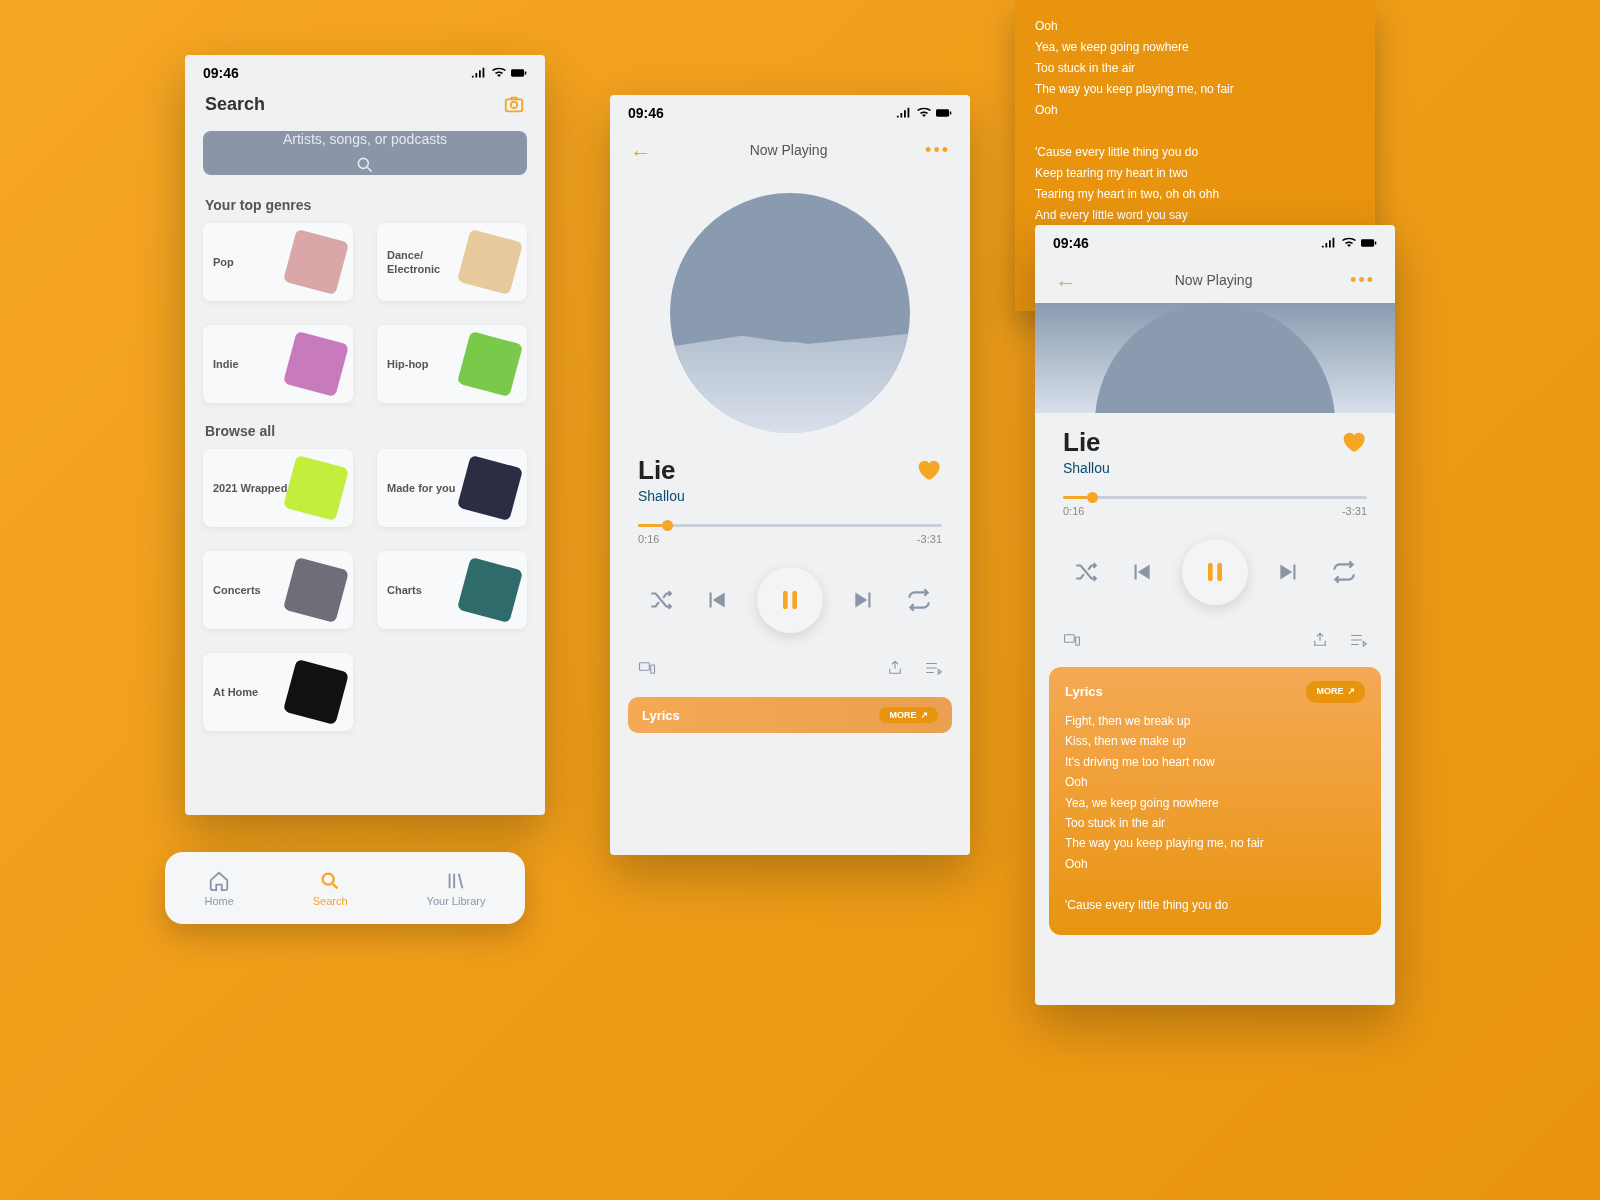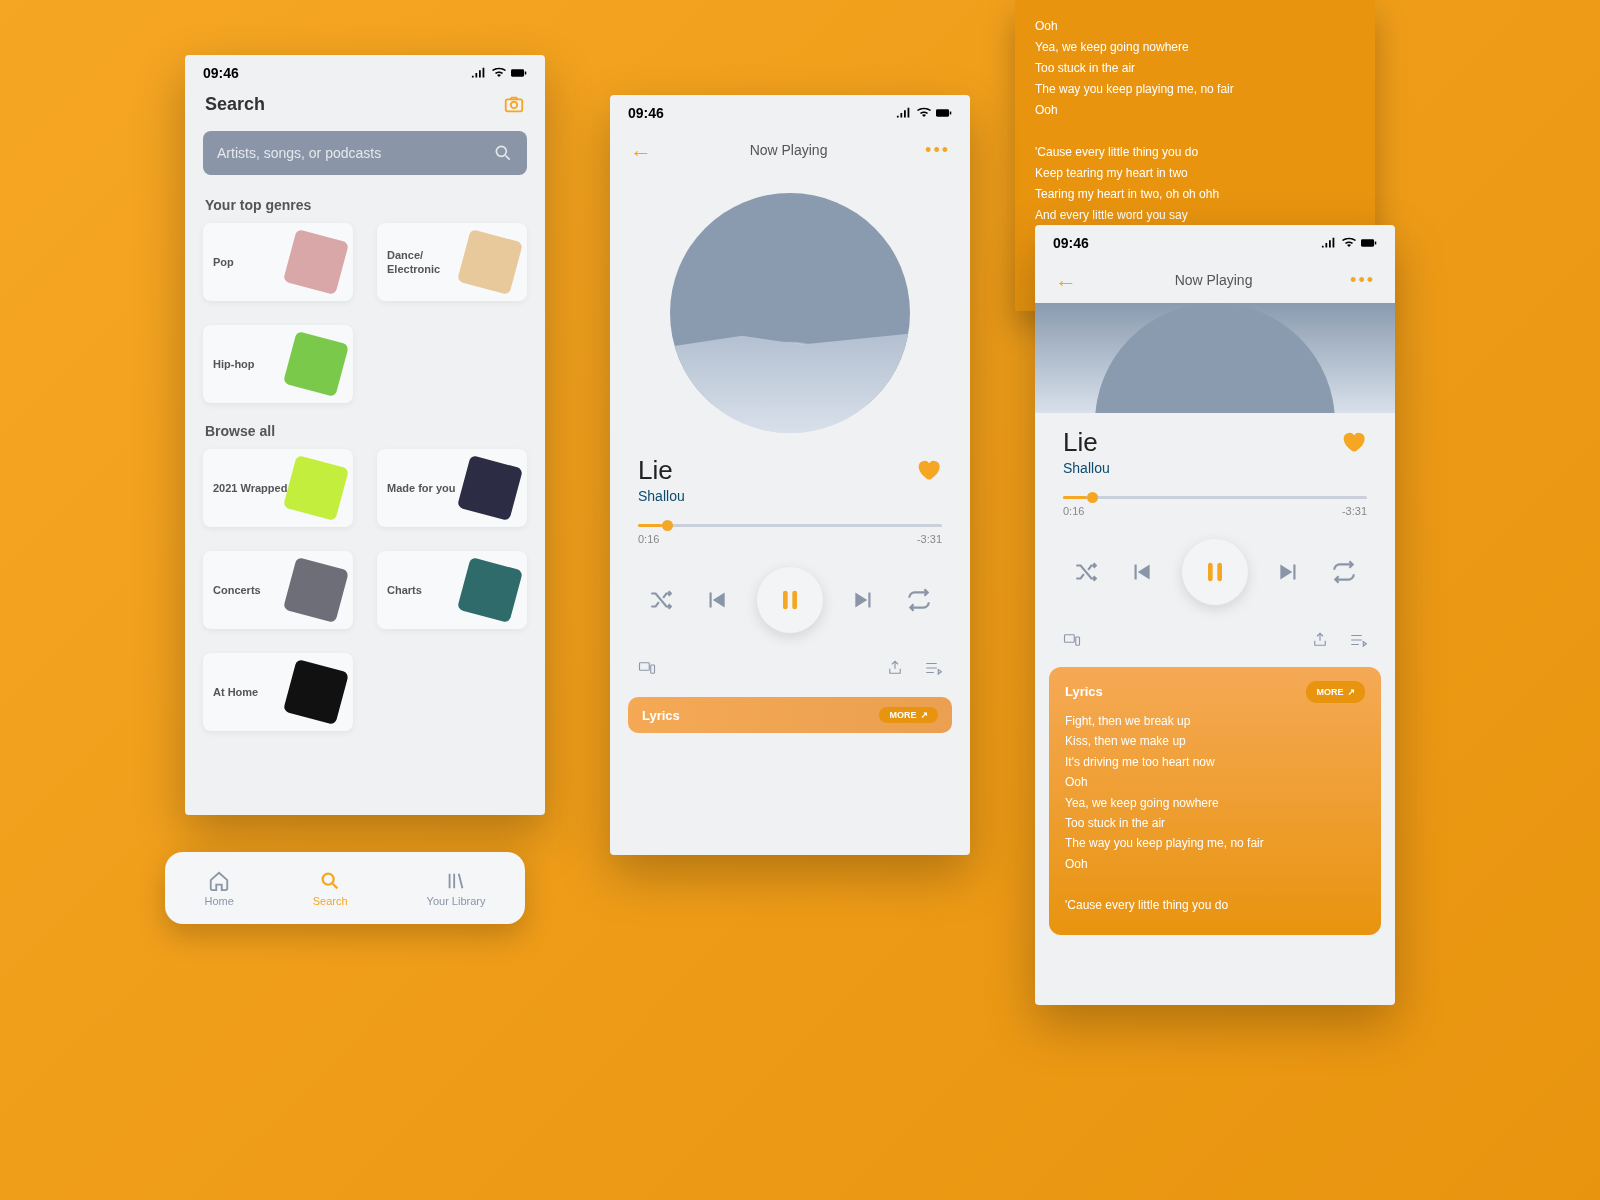--- a/index.html
+++ b/index.html
@@ -24,21 +24,21 @@
 .status-icons { display:flex; gap:4px; align-items:center; }
 .status-icons svg { width:16px; height:12px; }
 
 .header { display:flex; justify-content:space-between; align-items:center; padding:6px 20px 10px; }
 .header h1 { font-size:18px; font-weight:700; color:#333; }
 .cam-icon { width:22px; height:22px; color:#f5a623; }
 
 .search-field {
   margin:6px 18px 14px; height:44px; background:#8a96a8;
   border-radius:8px; display:flex; align-items:center; padding:0 14px;
-  color:#e5e8ed; font-size:14px;
+  color:#e5e8ed; font-size:14px;flex-direction:column;
 }
 .search-field span { flex:1; }
 .search-field svg { width:20px; height:20px; }
 
 .section-title { font-size:14px; font-weight:700; color:#555; padding:8px 20px 10px; }
 
 .grid { display:grid; grid-template-columns:1fr 1fr; gap:24px; padding:0 18px 12px; }
 .tile {
   background:#f8f9fb; border-radius:8px; height:78px;
   display:flex; align-items:center; padding:10px;
@@ -63,21 +63,21 @@
 .dots { color:#f5a623; font-size:18px; letter-spacing:2px; }
 
 .album-art {
   width:240px; height:240px; border-radius:50%; margin:20px auto 18px;
   background: radial-gradient(circle at 50% 95%, #cfd8e4 30%, #8a9bb0 31%, #8a9bb0 100%);
   position:relative; overflow:hidden;
 }
 .wave { position:absolute; bottom:0; width:100%; height:45%; background:linear-gradient(#b0bdce,#d8e0ea); clip-path: polygon(0 20%, 30% 10%, 55% 18%, 100% 8%, 100% 100%, 0 100%); }
 
 .track-row { display:flex; justify-content:space-between; align-items:flex-start; padding:4px 28px 2px; }
-.track-name { font-size:26px; font-weight:400; color:#222; }
+.track-name { font-size:26px; font-weight:700; color:#222; }
 .track-artist { font-size:14px; color:#0c4a6e; padding:0 28px 14px; }
 .heart { color:#f5a623; width:28px; height:28px; }
 
 .progress { padding:6px 28px; }
 .bar { height:3px; background:#c9d0da; border-radius:2px; position:relative; }
 .bar-fill { position:absolute; height:100%; background:#f5a623; width:8%; border-radius:2px; }
 .knob { position:absolute; left:8%; top:-4px; width:11px; height:11px; background:#f5a623; border-radius:50%; }
 .times { display:flex; justify-content:space-between; font-size:11px; color:#888; margin-top:6px; }
 
 .controls { display:flex; justify-content:space-around; align-items:center; padding:16px 24px; }
@@ -91,21 +91,21 @@
 
 .sub-controls { display:flex; justify-content:space-between; padding:10px 28px; color:#8a96a8; }
 .sub-right { display:flex; gap:20px; }
 .sub-controls svg { width:18px; height:18px; }
 
 .lyrics-pill {
   margin:10px 18px; padding:10px 14px;
   background:linear-gradient(90deg,#f5a955,#eaa050); border-radius:10px;
   display:flex; justify-content:space-between; align-items:center; color:#fff; font-size:13px; font-weight:600;
 }
-.more-btn { background:#e8940f; padding:3px 10px; border-radius:10px; font-size:9px; font-weight:700; display:flex; gap:4px; align-items:flex-end; }
+.more-btn { background:#e8940f; padding:3px 10px; border-radius:10px; font-size:9px; font-weight:700; display:flex; gap:4px; align-items:center; }
 
 .lyrics-panel {
   margin:8px 14px; padding:14px 16px 20px;
   background:linear-gradient(#f5a955,#e8940f); border-radius:12px;
   color:#fff; font-size:12px; line-height:1.7;
 }
 .lyrics-panel .top { display:flex; justify-content:space-between; margin-bottom:8px; font-weight:600; font-size:13px; }
 
 .lyrics-card {
   position:absolute; left:1015px; top:0; width:360px;
@@ -178,20 +178,24 @@
       <div class="tile">
         <div class="tile-label">Pop</div>
         <div class="tile-art" style="background: rgb(217, 167, 167);"></div>
       </div>
       <div class="tile">
         <div class="tile-label">Dance/
 Electronic</div>
         <div class="tile-art" style="background: rgb(232, 201, 155);"></div>
       </div>
       <div class="tile">
+        <div class="tile-label">Indie</div>
+        <div class="tile-art" style="background: rgb(199, 123, 189);"></div>
+      </div>
+      <div class="tile">
         <div class="tile-label">Hip-hop</div>
         <div class="tile-art" style="background: rgb(123, 201, 74);"></div>
       </div>
     </div>
   <div class="section-title">Browse all</div>
   <div class="grid" id="browse-grid">
       <div class="tile">
         <div class="tile-label">2021
 Wrapped</div>
         <div class="tile-art" style="background: rgb(196, 238, 62);"></div>

